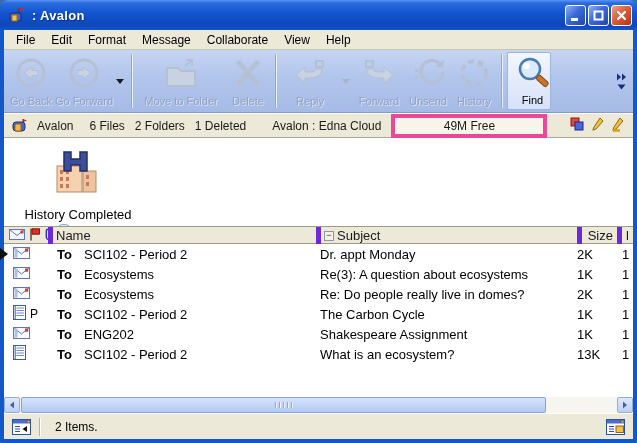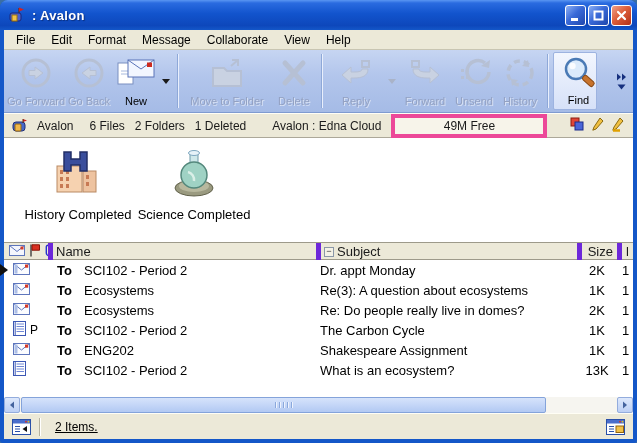--- a/index.html
+++ b/index.html
@@ -39,21 +39,21 @@
   .infobar{height:25px;background:#ece9d8;border-top:1px solid #fffef5;border-bottom:1px solid #aca899;
     display:flex;align-items:center;font-size:12px;color:#1a1a1a;padding:0 8px;box-sizing:border-box;}
   .infobar .mbicon{margin-right:8px;display:flex;}
   .inf{margin-right:10px;white-space:nowrap;}
   .inf.loc{margin-right:16px;}
   .inf.acct{margin-left:16px;}
   .freebox{width:148px;height:16px;background:#f7f4ea;border:4px solid #ec4899;
     display:flex;align-items:center;justify-content:center;font-size:12px;}
   .inficons{margin-left:auto;display:flex;align-items:center;gap:7px;}
   
-  .iconpanel{height:104px;background:#fff;display:flex;align-items:flex-start;padding-top:10px;box-sizing:border-box;}
+  .iconpanel{height:88px;background:#fff;display:flex;align-items:flex-start;padding-top:10px;box-sizing:border-box;flex-direction:column;}
   .desk-icon{width:112px;display:flex;flex-direction:column;align-items:center;}
   .desk-icon:first-child{margin-left:18px;}
   .desk-icon + .desk-icon{margin-left:4px;}
   .desk-label{font-size:13px;margin-top:5px;white-space:nowrap;color:#000;}
   
   .grid{display:grid;grid-template-columns:44px 268px 1fr 40px 16px;align-items:center;}
   .listheader{height:18px;background:#ece9d8;border-top:1px solid #9d9a8a;border-bottom:1px solid #9d9a8a;
     font-size:13px;color:#1a1a1a;box-sizing:border-box;}
   .hc{height:100%;display:flex;align-items:center;box-sizing:border-box;}
   .hc.sepl{border-left:5px solid #6d28d9;}
@@ -65,34 +65,34 @@
     align-items:center;justify-content:center;font-size:9px;line-height:9px;color:#333;box-sizing:border-box;}
   .listbody{flex:1;background:#fff;position:relative;}
   .lrow{height:20px;font-size:13px;position:relative;}
   .lrow.current::before{content:"";position:absolute;left:-4px;top:4px;width:0;height:0;
     border-top:6px solid transparent;border-bottom:6px solid transparent;border-left:8px solid #101010;}
   .c-icon{display:flex;align-items:center;padding-left:9px;gap:4px;}
   .c-flag{font-size:12px;color:#000;}
   .c-name .to{display:inline-block;font-weight:bold;margin-left:9px;min-width:22px;}
   .c-name .nm{margin-left:5px;}
   .c-subject{padding-left:4px;white-space:nowrap;overflow:hidden;}
-  .c-size{text-align:center;}
+  .c-size{text-align:left;}
   .c-next{padding-left:5px;overflow:hidden;}
   
   .hscroll{height:16px;background:#f4f3ed;display:flex;}
   .sb-btn{width:16px;height:16px;box-sizing:border-box;border:1px solid #93acdd;border-radius:2px;
     background:linear-gradient(180deg,#dde8fc 0%,#bdd0f5 100%);display:flex;align-items:center;justify-content:center;}
   .sb-track{flex:1;position:relative;background:#f6f5f0;}
   .sb-thumb{position:absolute;left:1px;top:0;width:88%;height:16px;box-sizing:border-box;
     border:1px solid #84a3da;border-radius:2px;background:linear-gradient(180deg,#d6e3fb 0%,#b2c9f3 100%);}
   .sb-thumb::after{content:"";position:absolute;left:50%;transform:translateX(-50%);top:4px;bottom:4px;width:18px;
     background:repeating-linear-gradient(90deg,#8aa8dc 0 1px,#eef3fd 1px 2px,rgba(0,0,0,0) 2px 4px);}
   
   .statusbar{height:26px;background:#ece9d8;border-top:1px solid #fffef5;display:flex;align-items:center;
-    font-size:12px;box-sizing:border-box;text-decoration:underline;}
+    font-size:12px;box-sizing:border-box;}
   .statusbar .sicon{margin:0 8px;display:flex;}
   .ssep{width:1px;height:18px;background:#b5b2a1;border-right:1px solid #fff;margin-right:14px;}
   .sspacer{flex:1;}
   
   .content{position:absolute;left:4px;right:4px;top:30px;bottom:4px;display:flex;flex-direction:column;background:#fff;}
 </style>
 </head>
 <body>
 
 <div class="window">
@@ -130,51 +130,37 @@
         <div class="menu-item">File</div>
         <div class="menu-item">Edit</div>
         <div class="menu-item">Format</div>
         <div class="menu-item">Message</div>
         <div class="menu-item">Collaborate</div>
         <div class="menu-item">View</div>
         <div class="menu-item">Help</div>
       </div>
 
     <div class="toolbar" id="toolbar">
+        <div class="tbtn disabled" style="width: 48px;">
+          <span class="ticon">
+            <svg width="38" height="34" viewBox="0 0 38 34">
+              <circle cx="19" cy="16" r="13" fill="none" stroke="#b6c0d4" stroke-width="3"></circle>
+              <path d="M12 16 l8 -6 v3.5 h6 v5 h-6 v3.5 z" fill="#c9d2e2" stroke="#b6c0d4"></path>
+            </svg>
+          </span>
+          <span class="tlabel">Go Back</span>
+        </div>
         <div class="tbtn disabled" style="width: 58px;">
           <span class="ticon">
             <svg width="38" height="34" viewBox="0 0 38 34">
               <circle cx="19" cy="16" r="13" fill="none" stroke="#b6c0d4" stroke-width="3"></circle>
               <path d="M26 16 l-8 -6 v3.5 h-6 v5 h6 v3.5 z" fill="#c9d2e2" stroke="#b6c0d4"></path>
             </svg>
           </span>
           <span class="tlabel">Go Forward</span>
-        </div>
-        <div class="tbtn disabled" style="width: 48px;">
-          <span class="ticon">
-            <svg width="38" height="34" viewBox="0 0 38 34">
-              <circle cx="19" cy="16" r="13" fill="none" stroke="#b6c0d4" stroke-width="3"></circle>
-              <path d="M12 16 l8 -6 v3.5 h6 v5 h-6 v3.5 z" fill="#c9d2e2" stroke="#b6c0d4"></path>
-            </svg>
-          </span>
-          <span class="tlabel">Go Back</span>
-        </div>
-        <div class="tbtn enabled" style="width: 46px;">
-          <span class="ticon">
-            <svg width="42" height="34" viewBox="0 0 42 34">
-              <rect x="3" y="6" width="15" height="21" fill="#fff" stroke="#7a8fc0"></rect>
-              <line x1="6" y1="11" x2="15" y2="11" stroke="#a8baе0"></line>
-              <line x1="6" y1="14" x2="15" y2="14" stroke="#a8bade"></line>
-              <line x1="6" y1="17" x2="15" y2="17" stroke="#a8bade"></line>
-              <rect x="13" y="3" width="26" height="17" fill="#f2f6ff" stroke="#5a74b8"></rect>
-              <path d="M13 3 l13 9 13 -9" fill="none" stroke="#5a74b8"></path>
-              <rect x="32" y="5.5" width="5" height="4.5" fill="#cc2a1e"></rect>
-            </svg>
-          </span>
-          <span class="tlabel">New</span>
         </div>
         <div class="tdrop">
           <svg width="8" height="5" viewBox="0 0 8 5">
             <path d="M0 0 h8 l-4 5 z" fill="#1a1a1a"></path>
           </svg>
         </div>
         <div class="tsep"></div>
         <div class="tbtn disabled" style="width: 88px;">
           <span class="ticon">
             <svg width="40" height="34" viewBox="0 0 40 34">

